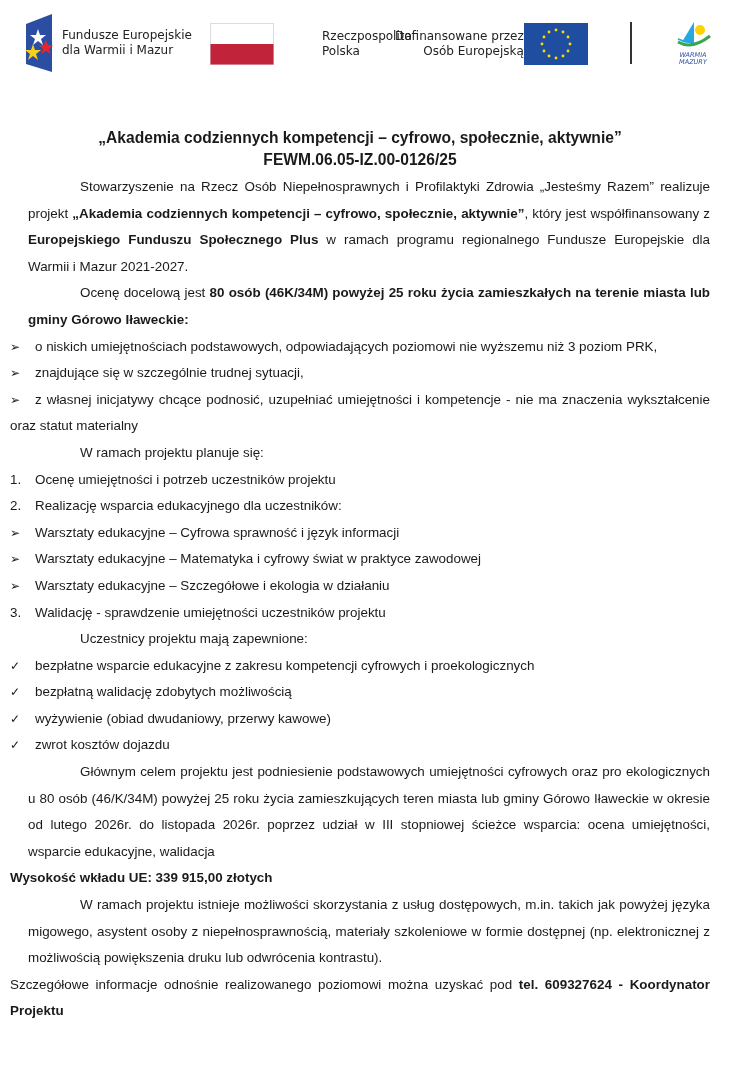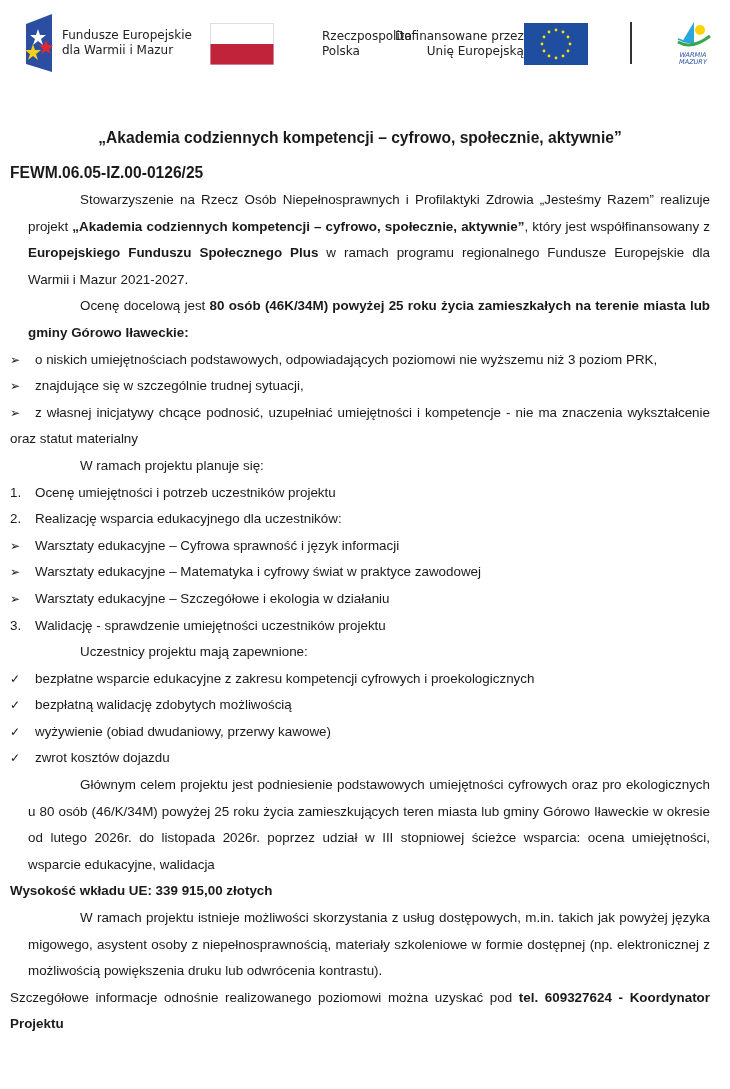--- a/index.html
+++ b/index.html
@@ -13,21 +13,21 @@
   .fe-logo .logo-text { margin-left: 8px; }
   .rp-logo { left: 210px; top: 23px; gap: 36px; }
   .rp-logo .logo-text { margin-left: 12px; }
   .eu-logo { left: 395px; top: 23px; }
   .eu-logo .logo-text { text-align: right; }
   .divider-line { position: absolute; left: 630px; top: 22px; width: 2px; height: 42px; background: #333; }
   .wm-logo { left: 672px; top: 20px; }
 
   .content { position: absolute; left: 10px; top: 120px; width: 700px; font-size: 13.4px; line-height: 26.6px; }
   .title { text-align: center; font-weight: bold; font-size: 15.6px; line-height: 18px; margin-top: 9px; }
-  .code { font-weight: bold; font-size: 15.6px; line-height: 18px; margin-top: 17px; margin-bottom: 5px; }
+  .code { text-align: center; font-weight: bold; font-size: 15.6px; line-height: 18px; margin-top: 4px; margin-bottom: 5px; }
   p { text-align: justify; }
   .indent { text-indent: 52px; margin-left: 18px; }
   b { font-weight: bold; }
   .list-item { display: flex; }
   .marker { width: 25px; flex: none; font-size: 12px; }
   .marker.num { font-size: 13.4px; }
   .item-text { flex: 1; text-align: justify; }
   .wrap-item { text-align: justify; }
   .wrap-item .marker-inline { display: inline-block; width: 25px; font-size: 12px; }
 </style>
@@ -55,21 +55,21 @@
     </svg>
     <div class="logo-text">
       <div>Rzeczpospolita</div>
       <div>Polska</div>
     </div>
   </div>
 
   <div class="logo eu-logo">
     <div class="logo-text">
       <div>Dofinansowane przez</div>
-      <div>Unię Europejską</div>
+      <div>Osób Europejską</div>
     </div>
     <svg width="64" height="42" viewBox="0 0 64 42">
       <rect width="64" height="42" fill="#1f4ea1"></rect>
       <g fill="#ffdd00">
         <circle cx="32" cy="7" r="1.4"></circle>
           <circle cx="39" cy="9" r="1.4"></circle>
           <circle cx="44" cy="14" r="1.4"></circle>
         <circle cx="46" cy="21" r="1.4"></circle>
           <circle cx="44" cy="28" r="1.4"></circle>
           <circle cx="39" cy="33" r="1.4"></circle>

